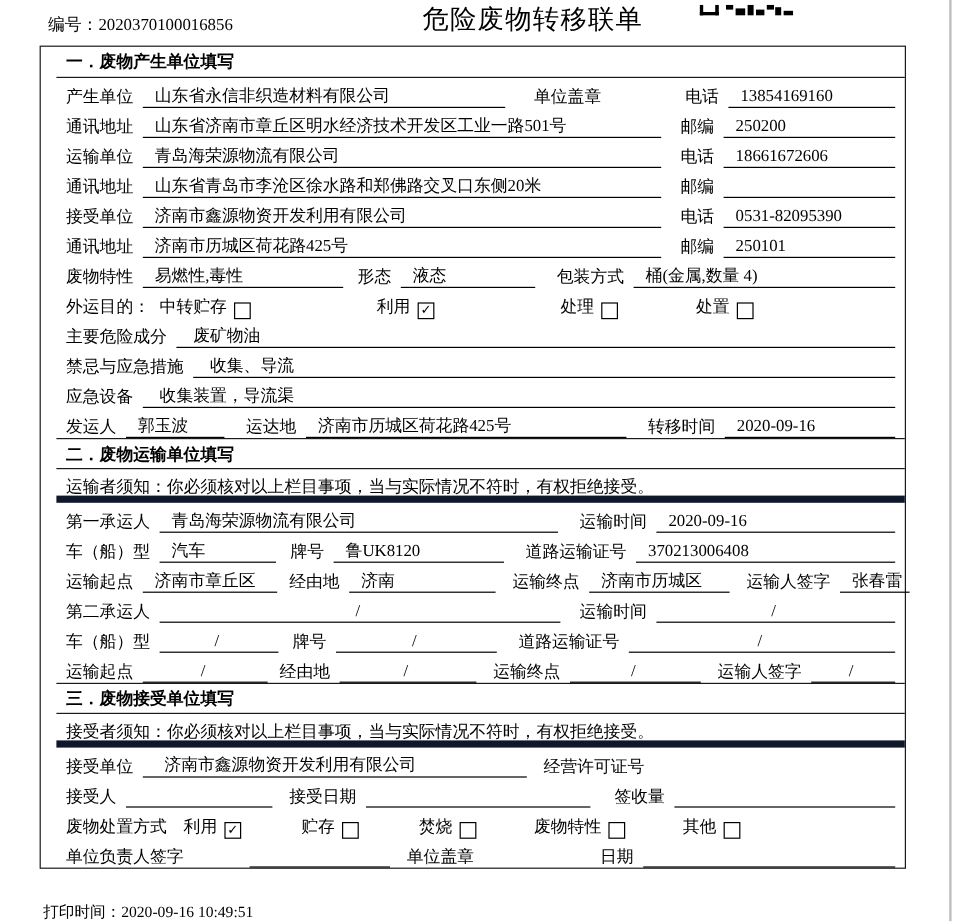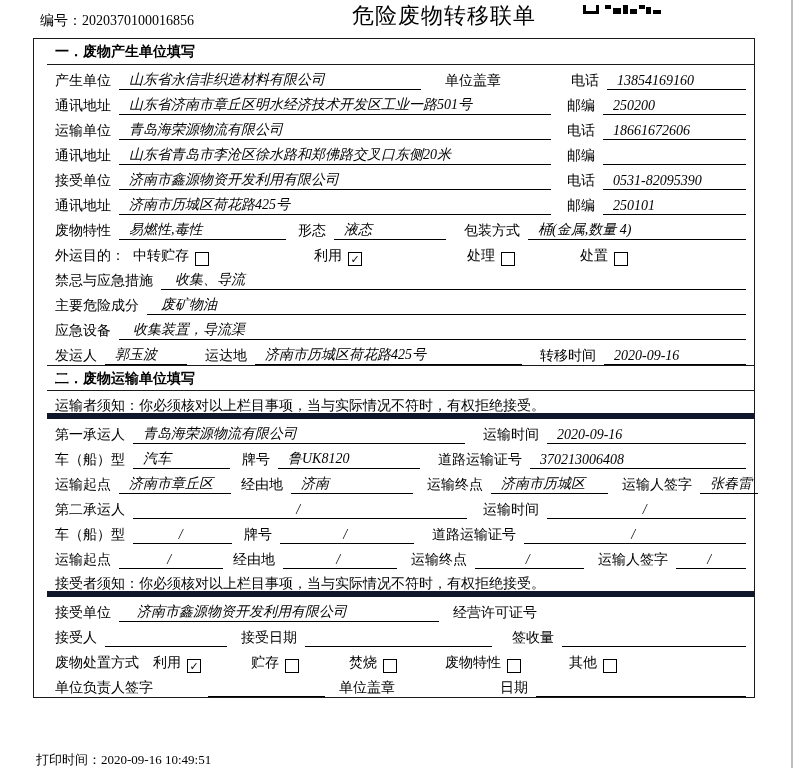--- a/index.html
+++ b/index.html
@@ -14,21 +14,21 @@
   .doc-title{position:absolute;left:0;right:0;top:1px;margin-left:92px;text-align:center;
     font-size:22px;font-weight:normal;letter-spacing:1px;}
   .qr{position:absolute;left:583px;top:0;width:78px;height:9px;}
   
   .tbl{position:absolute;left:33px;top:38px;width:722px;border:1px solid #1a1a1a;box-sizing:border-box;background:#fff;padding-left:13px;}
   .sech{height:26px;box-sizing:border-box;padding:4px 8px 0;font-weight:bold;font-size:14px;border-bottom:1px solid #1a1a1a;}
   .sech.mid{border-top:1px solid #1a1a1a;}
   .notice{height:28px;box-sizing:border-box;padding:6px 8px 0;font-size:14px;border-bottom:6px solid #0f172a;white-space:nowrap;}
   .row{display:flex;align-items:flex-end;height:25px;box-sizing:border-box;padding:4px 8px 0;font-size:14px;white-space:nowrap;}
   .lbl{flex:0 0 auto;}
-  .u{flex:0 0 auto;border-bottom:1px solid #000;padding:0 2px 0 10px;min-height:16px;font-style:italic;}
+  .u{flex:0 0 auto;border-bottom:1px solid #000;padding:0 2px 0 10px;min-height:16px;}
   .u::after{content:"\00a0";}
   .u.fill{flex:1 1 auto;}
   .u.ctr{text-align:center;padding:0 2px;}
   .cb{flex:0 0 auto;display:inline-block;width:12px;height:12px;border:1px solid #000;
     font-size:11px;line-height:12px;text-align:center;transform:translateY(1px);margin-left:6px;}
   .footer{position:absolute;left:36px;top:751px;font-size:13px;white-space:nowrap;}
   .ml8{margin-left:8px}.ml10{margin-left:10px}.ml12{margin-left:12px}.ml14{margin-left:14px}
   .ml16{margin-left:16px}.ml18{margin-left:18px}.ml20{margin-left:20px}.ml24{margin-left:24px}
   .ml45{margin-left:50px}.ml48{margin-left:48px}.ml55{margin-left:55px}.ml65{margin-left:65px}
   .ml70{margin-left:70px}.ml105{margin-left:105px}
@@ -121,27 +121,27 @@
       <span class="cb"></span>
       <span class="lbl ml105">利用</span>
       <span class="cb">✓</span>
       <span class="lbl ml105">处理</span>
       <span class="cb"></span>
       <span class="lbl ml65">处置</span>
       <span class="cb"></span>
     </div>
 
     <div class="row">
+      <span class="lbl">主要危险成分</span>
+      <span class="u fill ml8" style="padding-left:14px">废矿物油</span>
+    </div>
+
+    <div class="row">
       <span class="lbl">禁忌与应急措施</span>
       <span class="u fill ml8" style="padding-left:14px">收集、导流</span>
-    </div>
-
-    <div class="row">
-      <span class="lbl">主要危险成分</span>
-      <span class="u fill ml8" style="padding-left:14px">废矿物油</span>
     </div>
 
     <div class="row">
       <span class="lbl">应急设备</span>
       <span class="u fill ml8" style="padding-left:14px">收集装置，导流渠</span>
     </div>
 
     <div class="row">
       <span class="lbl">发运人</span>
       <span class="u ml8" style="min-width:70px">郭玉波</span>
@@ -201,20 +201,21 @@
       <span class="lbl">运输起点</span>
       <span class="u ctr ml8" style="min-width:100px">/</span>
       <span class="lbl ml10">经由地</span>
       <span class="u ctr ml8" style="min-width:110px">/</span>
       <span class="lbl ml14">运输终点</span>
       <span class="u ctr ml8" style="min-width:105px">/</span>
       <span class="lbl ml14">运输人签字</span>
       <span class="u ctr fill ml8">/</span>
     </div>
 
+    <div class="sech mid">三．废物接受单位填写</div>
     <div class="notice">接受者须知：你必须核对以上栏目事项，当与实际情况不符时，有权拒绝接受。</div>
 
     <div class="row">
       <span class="lbl">接受单位</span>
       <span class="u ml8" style="min-width:300px;padding-left:18px">济南市鑫源物资开发利用有限公司</span>
       <span class="lbl ml14">经营许可证号</span>
     </div>
 
     <div class="row">
       <span class="lbl">接受人</span>

